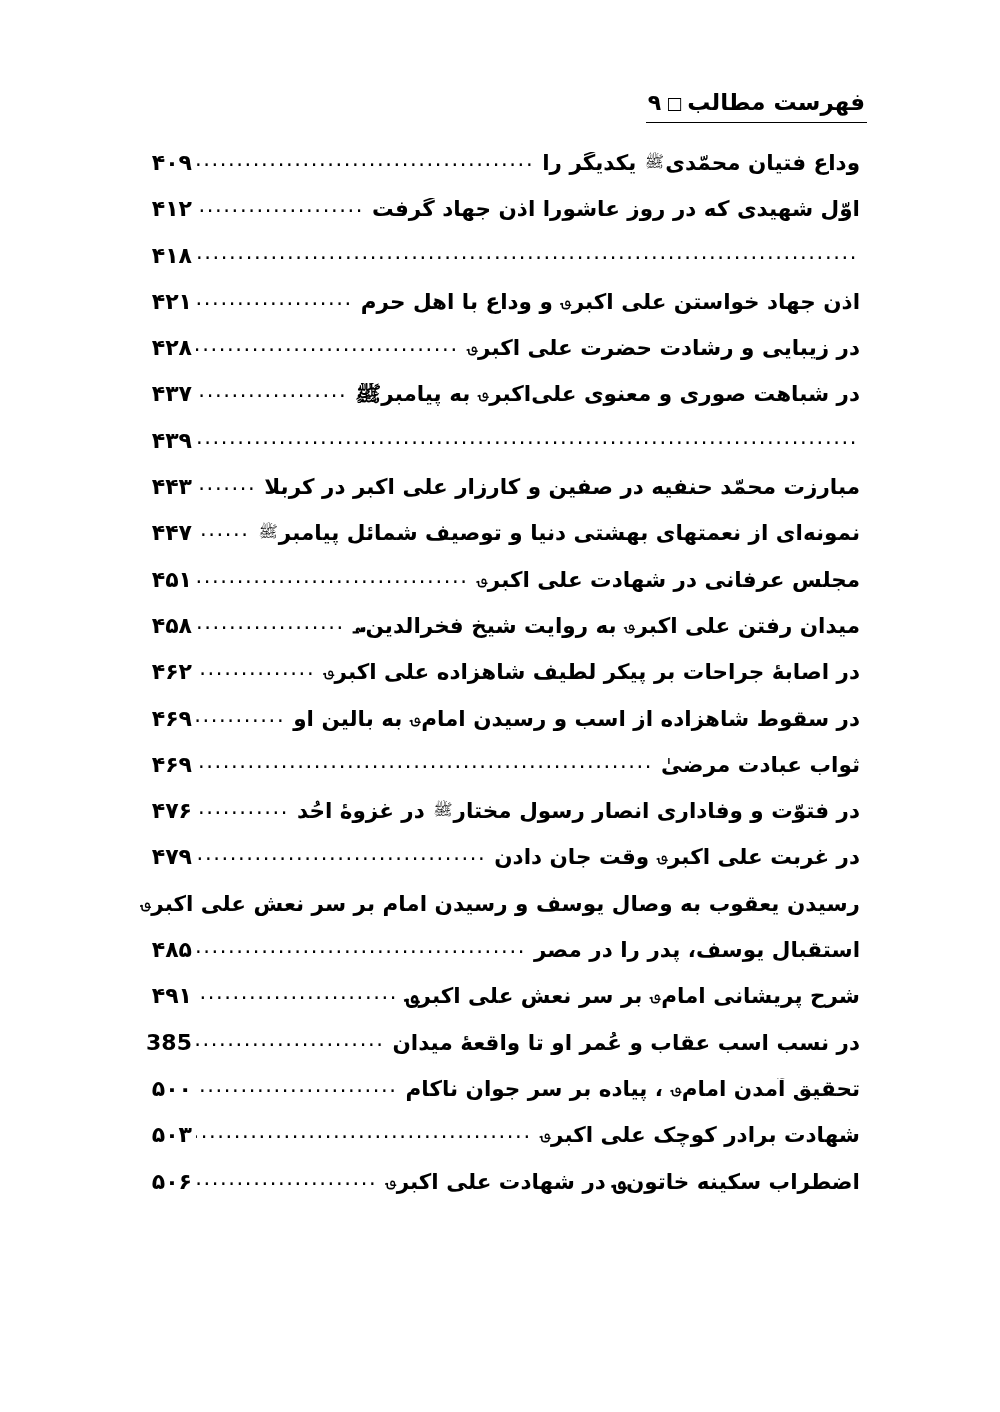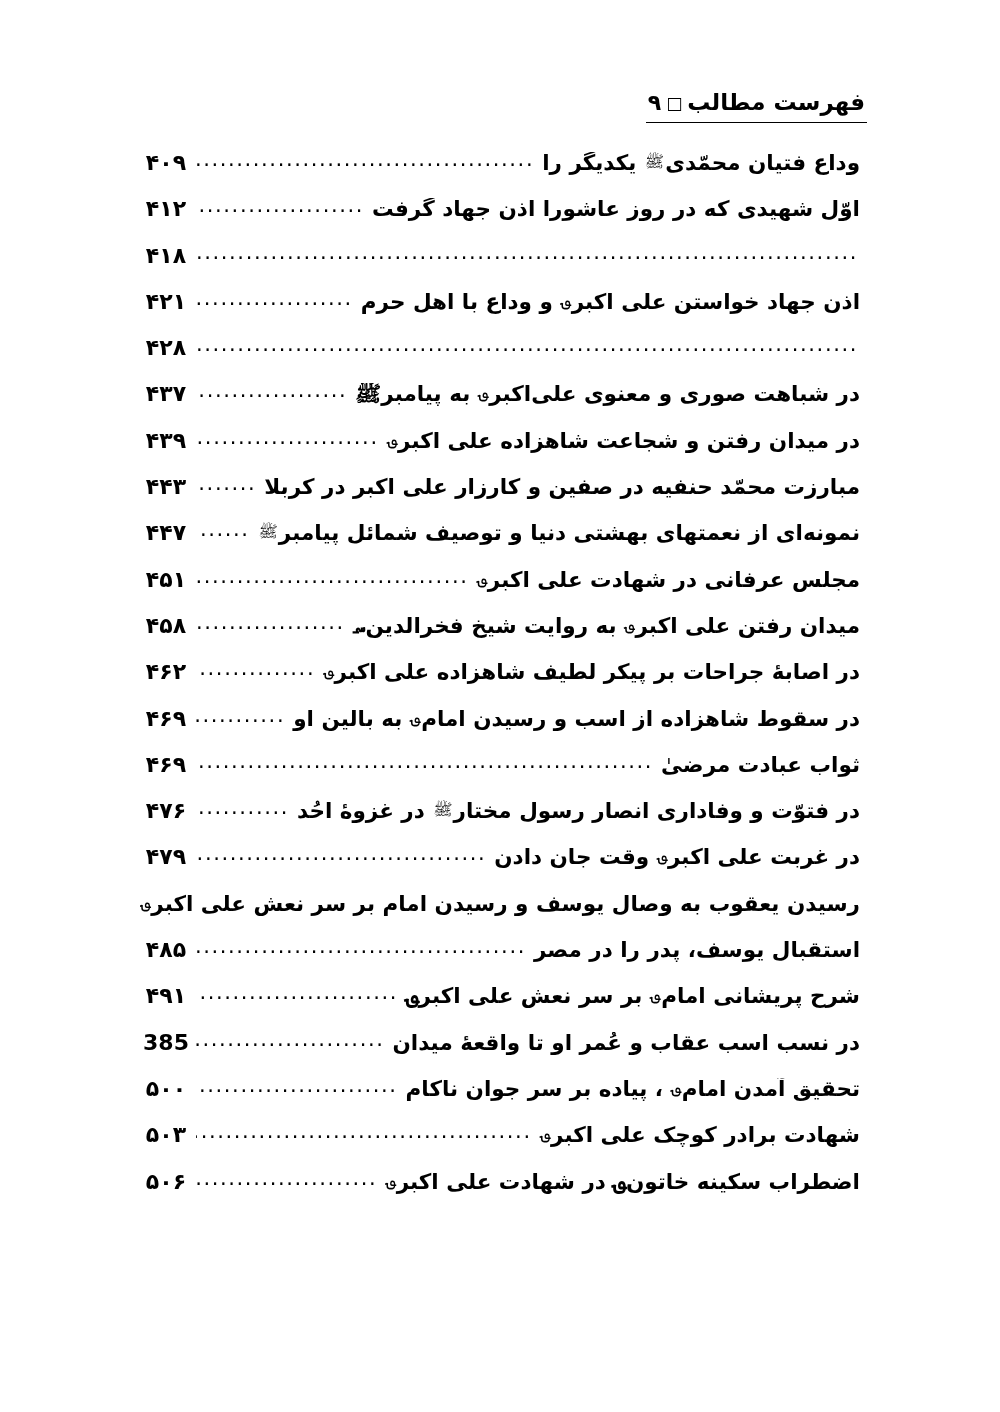--- a/index.html
+++ b/index.html
@@ -106,21 +106,21 @@
     white-space:nowrap;
     color:#000;
   }
 
   .toc-page {
     flex:0 0 auto;
     order:3;
     font-size:22px;
     font-weight:bold;
     line-height:1.0;
-    text-align:center;
+    text-align:right;
     direction:rtl;
     unicode-bidi:isolate;
     padding-right:2px;
     min-width:54px;
   }
 
   
   .hon {
     font-size:16px;
     font-weight:normal;
@@ -155,30 +155,30 @@
       <div class="toc-row">
         <div class="toc-leader"></div>
         <div class="toc-page">۴۱۸</div>
       </div>
       <div class="toc-row">
         <div class="toc-title"><span>اذن جهاد خواستن علی اکبر</span><span class="hon">؈</span><span> و وداع با اهل حرم</span></div>
         <div class="toc-leader"></div>
         <div class="toc-page">۴۲۱</div>
       </div>
       <div class="toc-row">
+        <div class="toc-title"><span>در زیبایی و رشادت حضرت علی اکبر</span><span class="hon">؈</span></div>
         <div class="toc-leader"></div>
         <div class="toc-page">۴۲۸</div>
       </div>
       <div class="toc-row">
         <div class="toc-title"><span>در شباهت صوری و معنوی علی‌اکبر</span><span class="hon">؈</span><span> به پیامبرﷺ</span></div>
         <div class="toc-leader"></div>
         <div class="toc-page">۴۳۷</div>
       </div>
       <div class="toc-row">
-        <div class="toc-title"><span>در میدان رفتن و شجاعت شاهزاده علی اکبر</span><span class="hon">؈</span></div>
         <div class="toc-leader"></div>
         <div class="toc-page">۴۳۹</div>
       </div>
       <div class="toc-row long">
         <div class="toc-title"><span>مبارزت محمّد حنفیه در صفین و کارزار علی اکبر در کربلا</span></div>
         <div class="toc-leader"></div>
         <div class="toc-page">۴۴۳</div>
       </div>
       <div class="toc-row long">
         <div class="toc-title"><span>نمونه‌ای از نعمتهای بهشتی دنیا و توصیف شمائل پیامبر</span><span class="hon">ﷺ</span></div>

